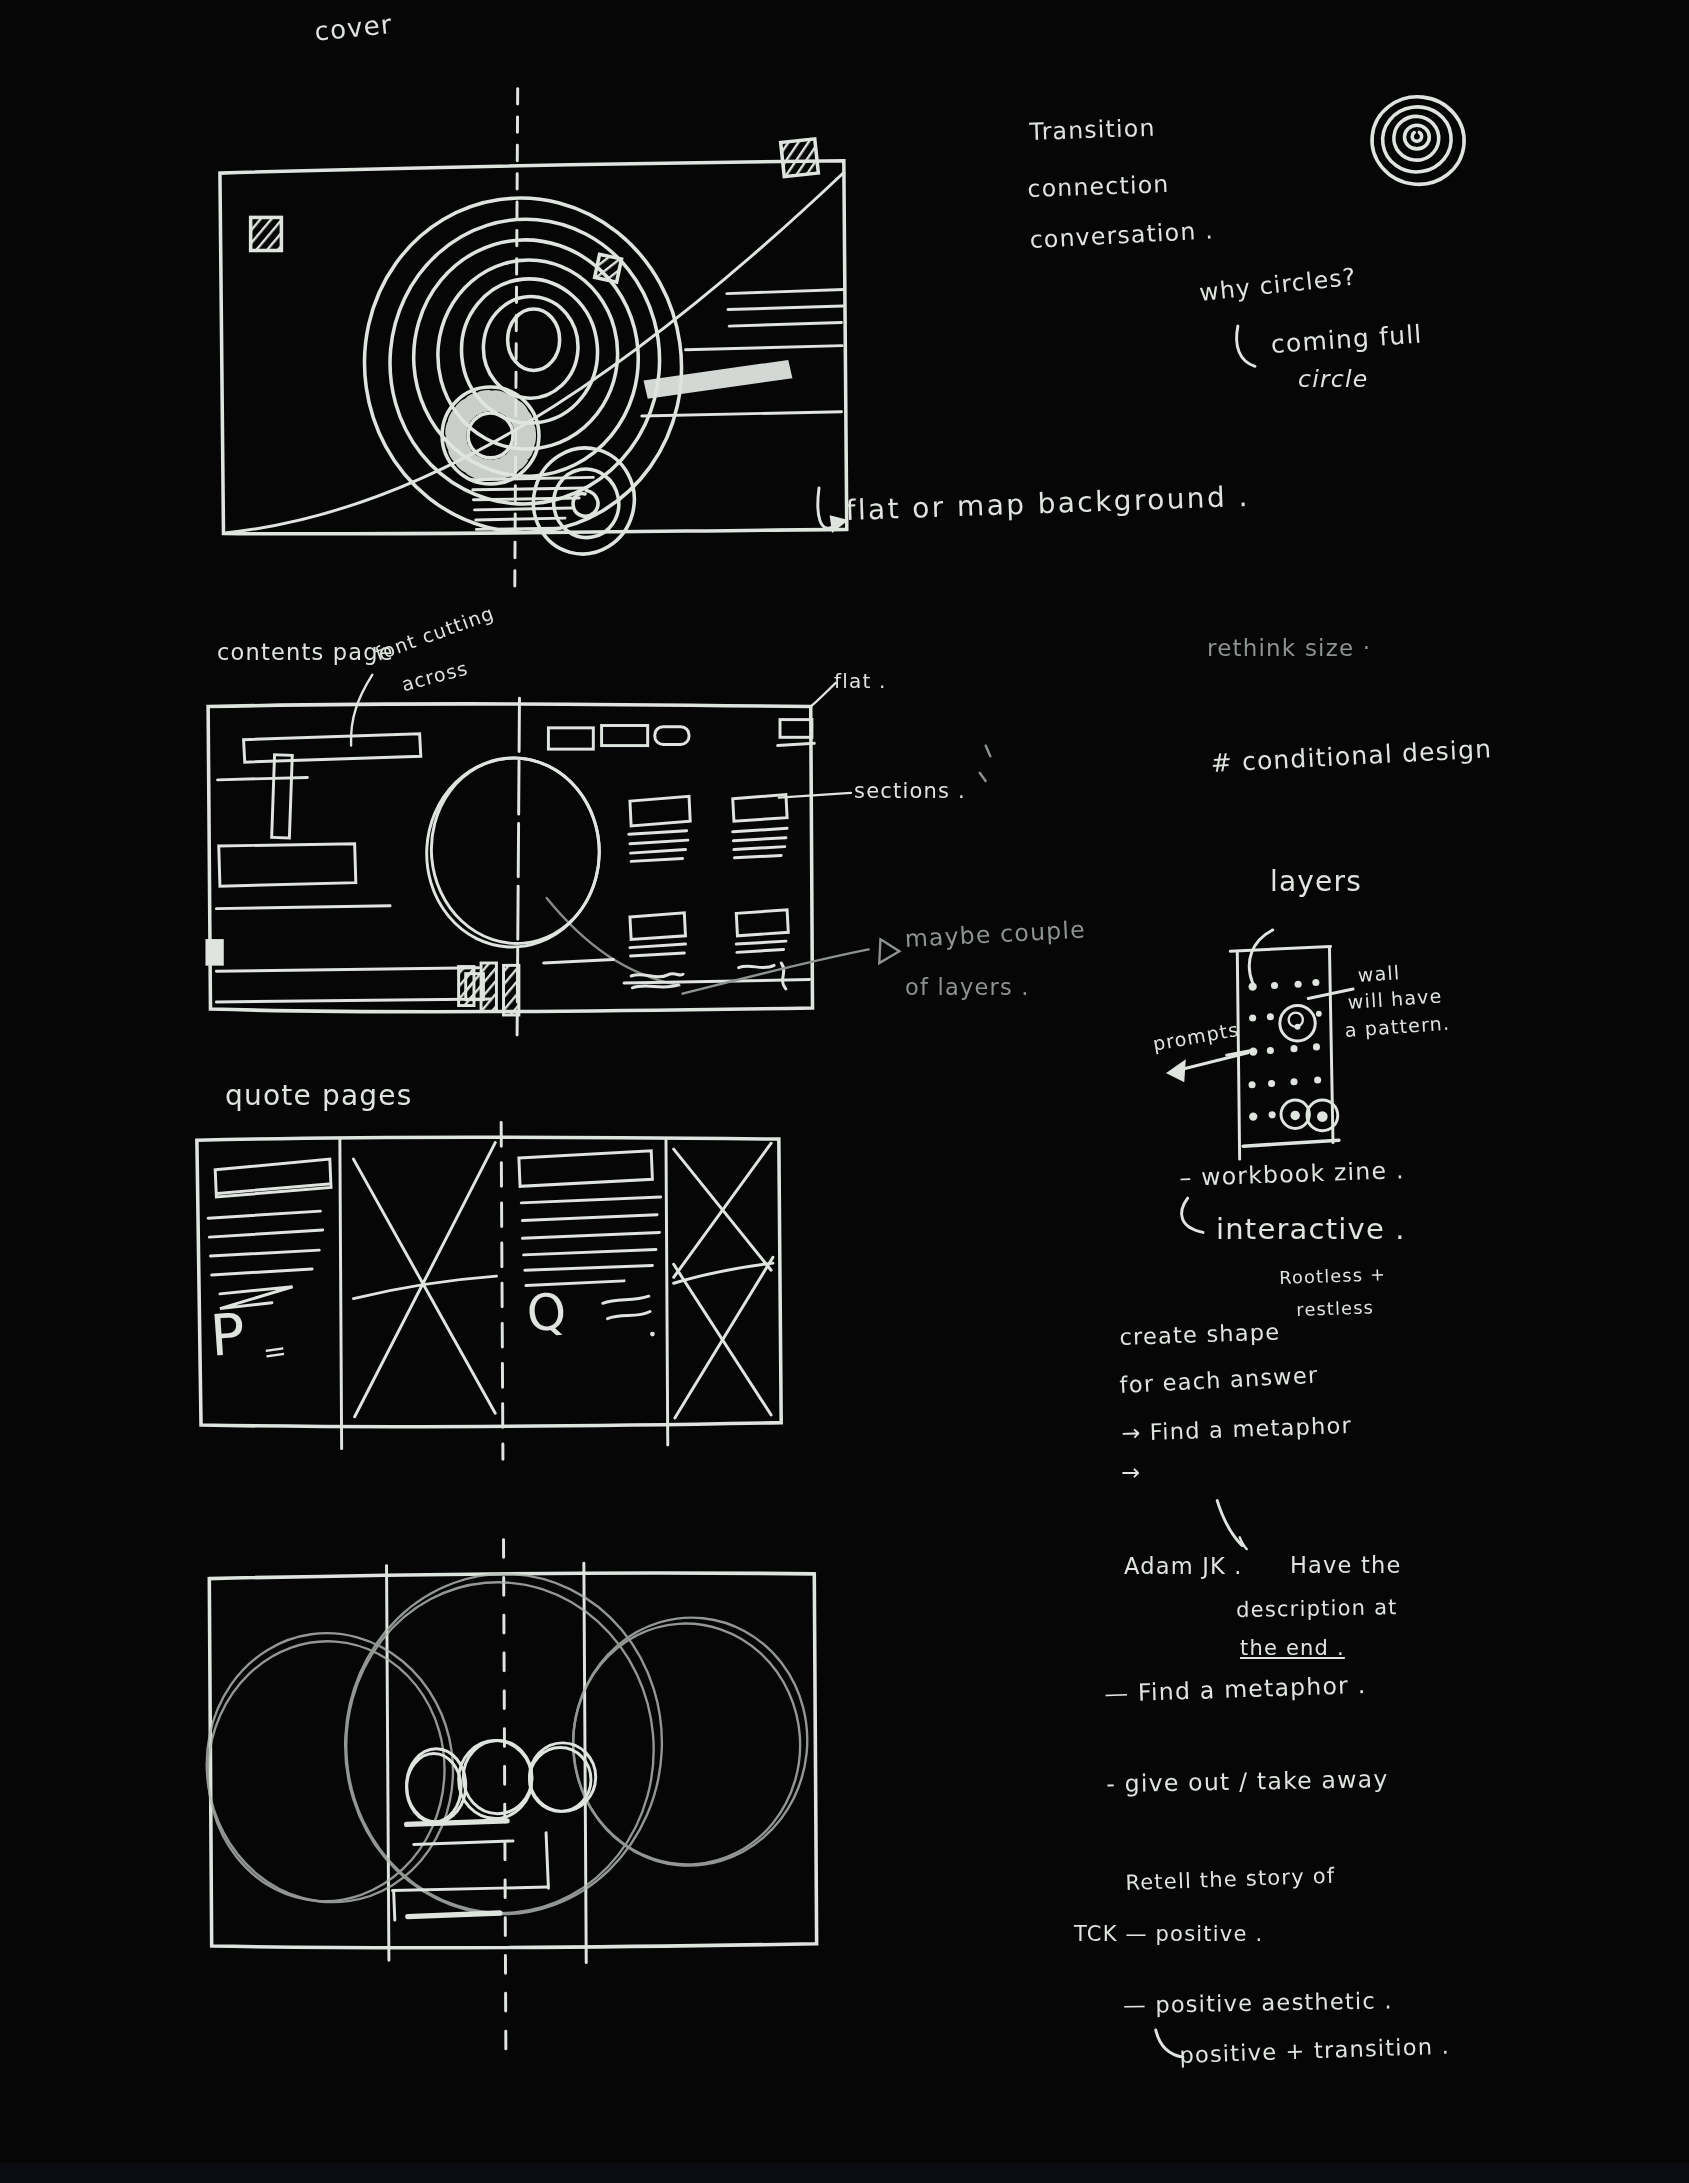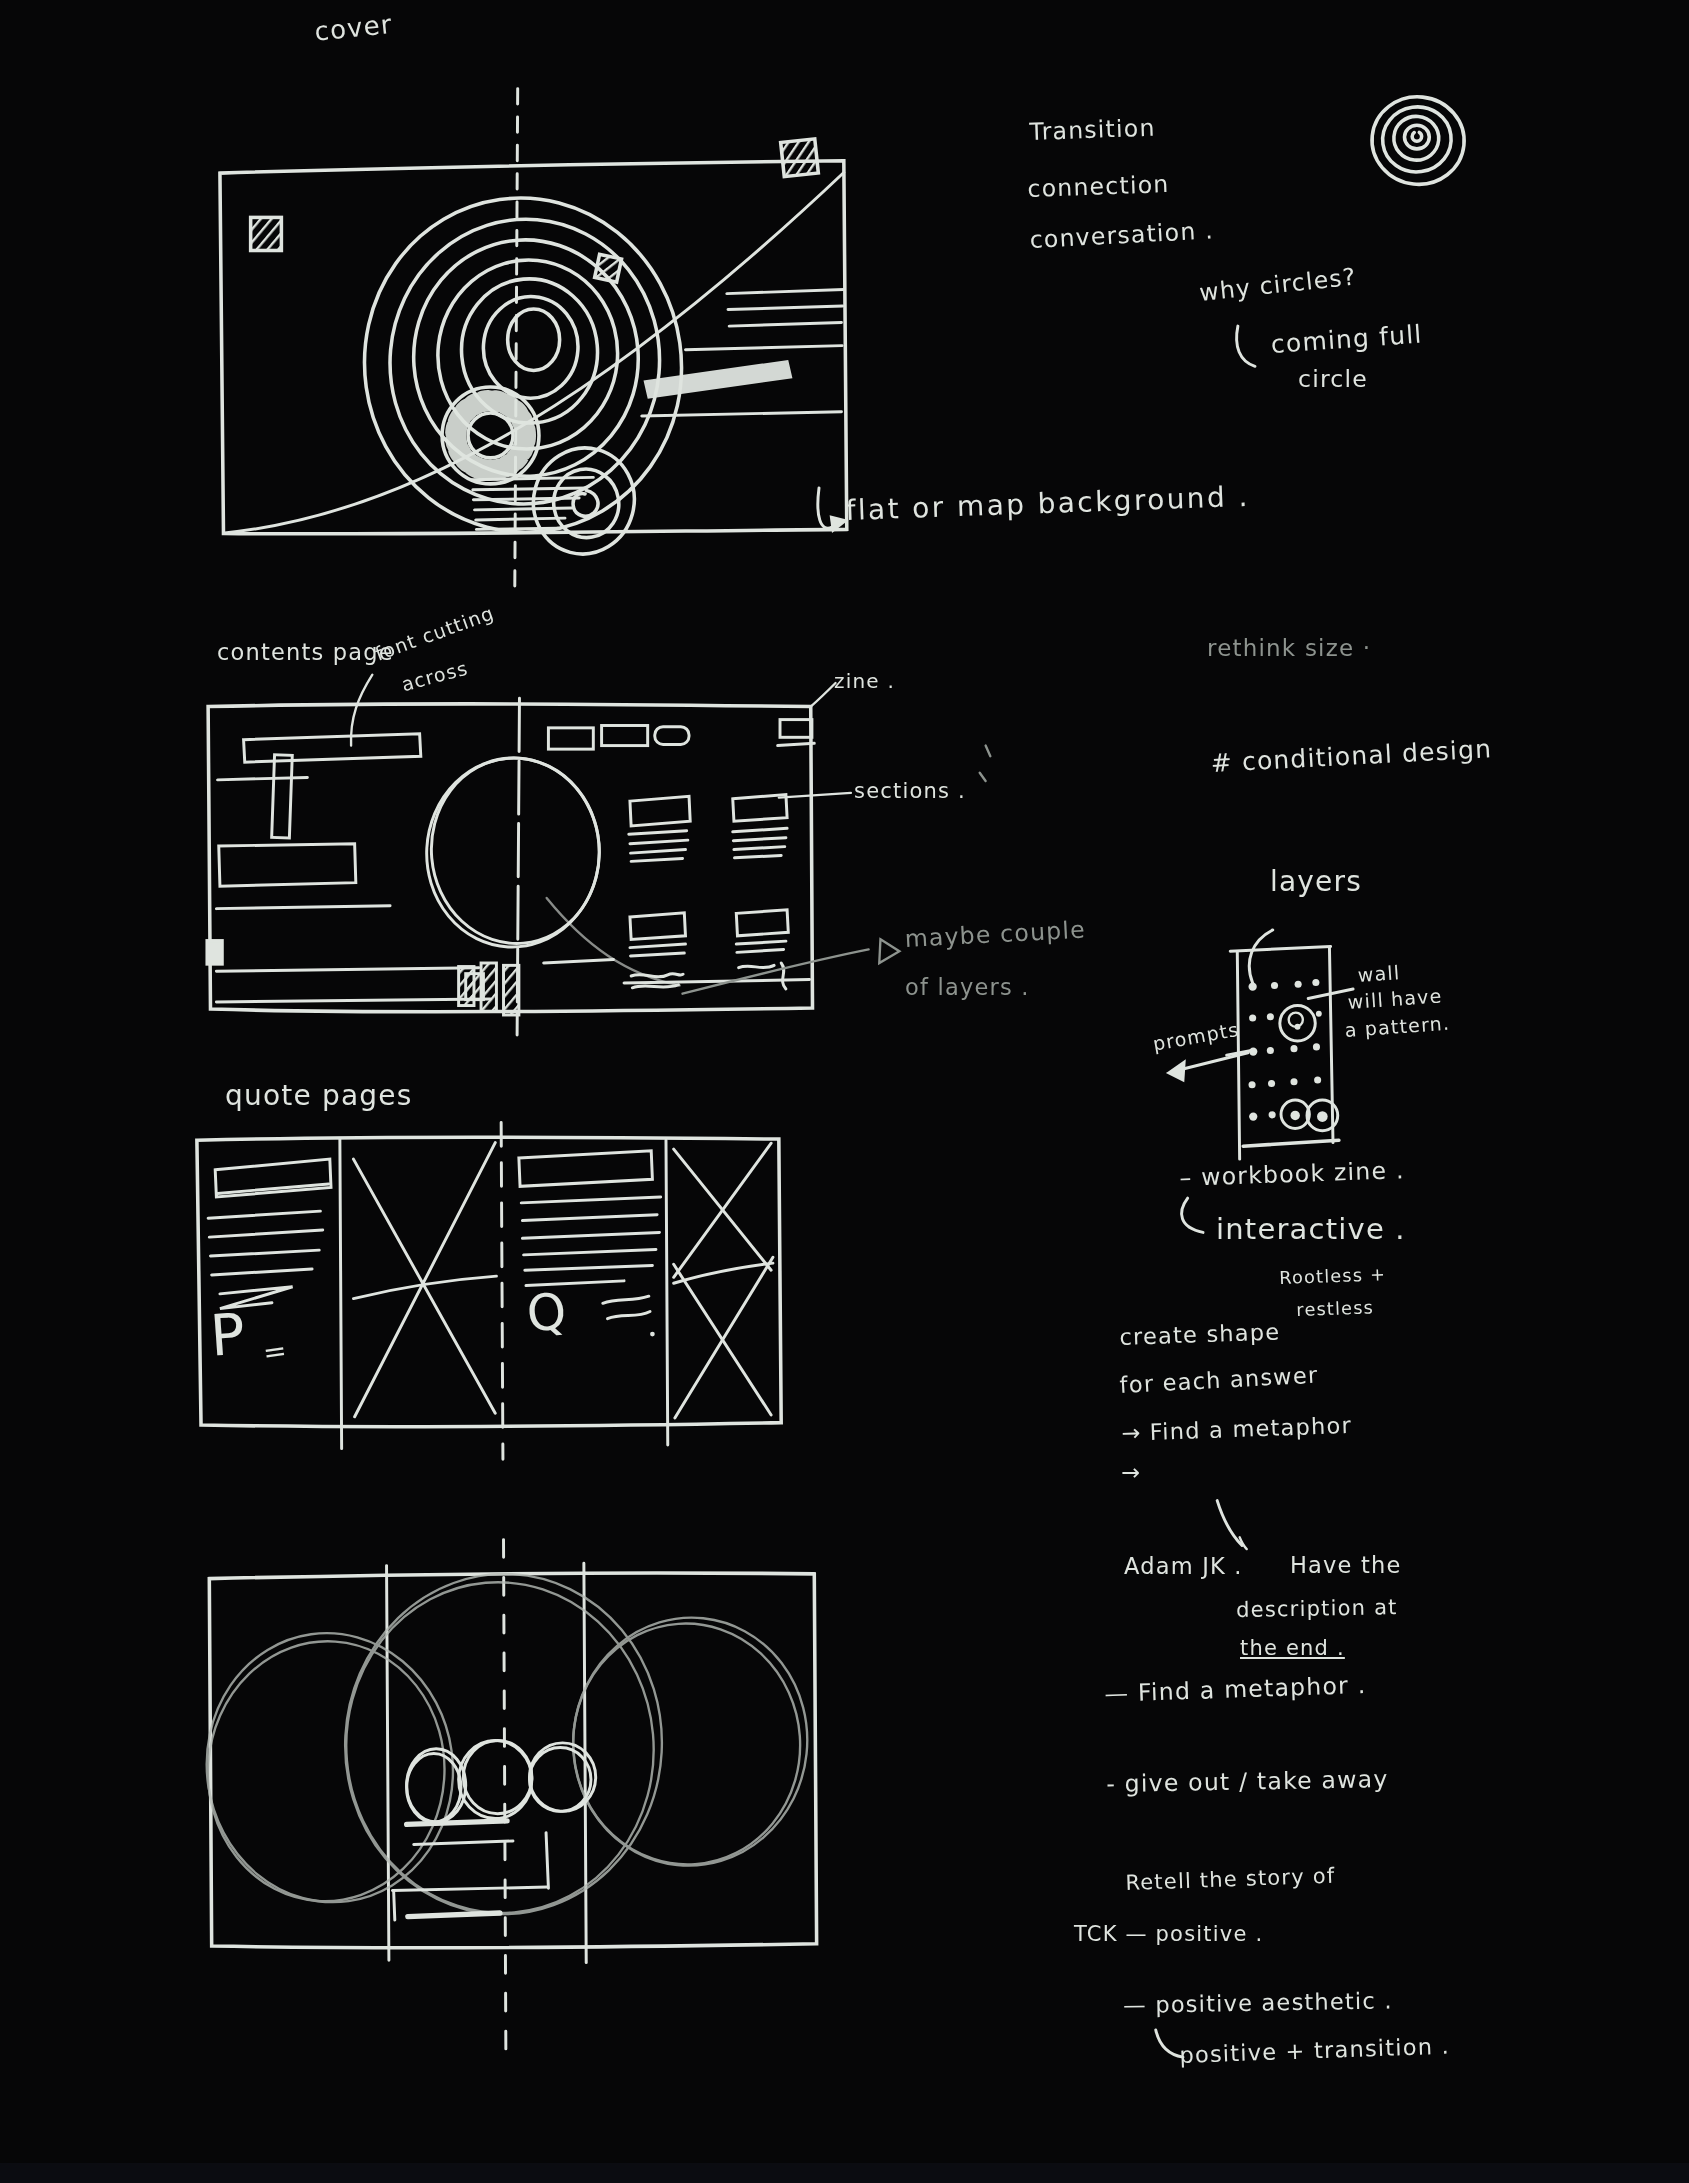--- a/index.html
+++ b/index.html
@@ -279,28 +279,28 @@
 </svg>
 
   <div class="hw" style="left:313px;top:16.5px;font-size:26px;transform:rotate(-6deg);">cover</div>
 
   <div class="hw" style="left:1029px;top:118px;font-size:23.6px;transform:rotate(-2deg);">Transition</div>
   <div class="hw" style="left:1027px;top:175px;font-size:23.6px;transform:rotate(-2deg);">connection</div>
   <div class="hw" style="left:1029px;top:226px;font-size:23.6px;transform:rotate(-3deg);">conversation .</div>
 
   <div class="hw" style="left:1198px;top:279px;font-size:23.6px;transform:rotate(-6deg);">why circles?</div>
   <div class="hw" style="left:1270px;top:330px;font-size:25px;transform:rotate(-4deg);">coming full</div>
-  <div class="hw" style="left:1298px;top:365px;font-size:23.6px;">circle</div>
+  <div class="hw" style="left:1298px;top:365px;font-size:23.6px;font-style:italic;">circle</div>
 
   <div class="hw" style="left:845px;top:494px;font-size:28px;letter-spacing:2.4px;transform:rotate(-2deg);">flat or map background .</div>
 
   <div class="hw" style="left:217px;top:639px;font-size:22.5px;">contents page</div>
   <div class="hw" style="left:372px;top:644px;font-size:19px;transform:rotate(-20deg);">font cutting</div>
   <div class="hw" style="left:399px;top:674px;font-size:19px;transform:rotate(-15deg);">across</div>
-  <div class="hw" style="left:834px;top:669px;font-size:20px;">zine .</div>
+  <div class="hw" style="left:834px;top:669px;font-size:20px;">flat .</div>
   <div class="hw" style="left:854px;top:779px;font-size:21px;">sections .</div>
 
   <div class="hw faint" style="left:1207px;top:635px;font-size:23px;">rethink size ·</div>
   <div class="hw" style="left:1210px;top:749px;font-size:25px;transform:rotate(-3deg);"># conditional design</div>
 
   <div class="hw faint" style="left:904px;top:925px;font-size:23.6px;transform:rotate(-3deg);">maybe couple</div>
   <div class="hw faint" style="left:905px;top:974px;font-size:22.5px;">of layers .</div>
 
   <div class="hw" style="left:1270px;top:865px;font-size:28px;">layers</div>
   <div class="hw" style="left:1151px;top:1033px;font-size:19px;transform:rotate(-10deg);">prompts</div>

